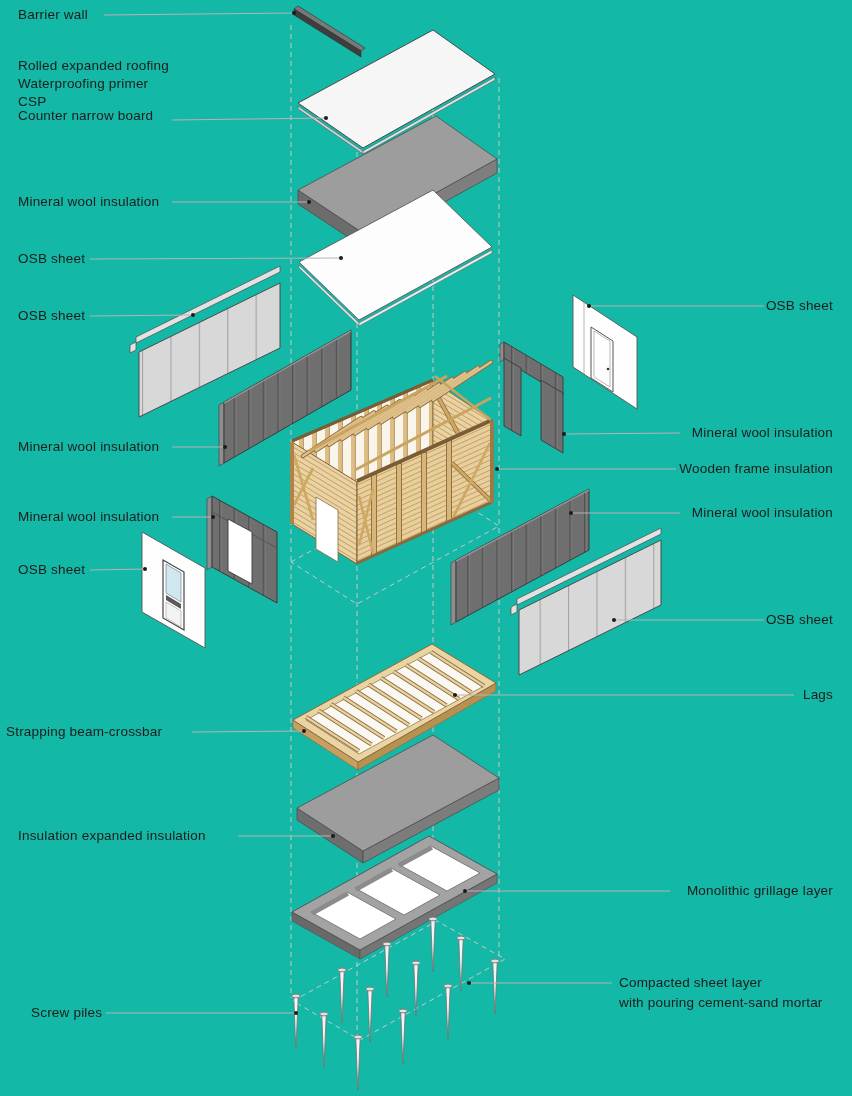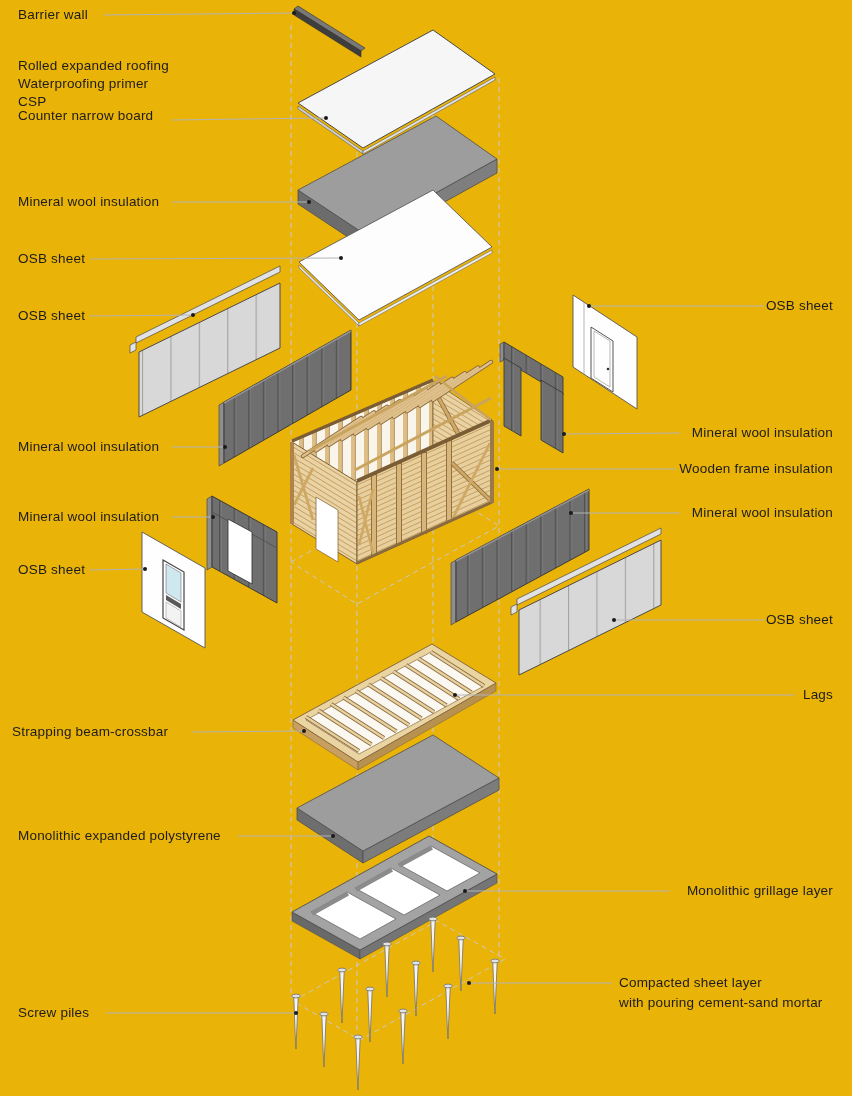--- a/index.html
+++ b/index.html
@@ -1,17 +1,17 @@
 <!DOCTYPE html>
 <html><head>
 <meta charset="utf-8">
 <style>
   html,body{margin:0;padding:0;background:#ffffff;}
   #stage{
-    position:relative;width:852px;height:1096px;background:#eab308;overflow:hidden;
+    position:relative;width:852px;height:1096px;background:#14b8a6;overflow:hidden;
     font-family:"Liberation Sans", sans-serif;
   }
   #scene{position:absolute;left:0;top:0;}
   .lbl{
     position:absolute;font-size:13.5px;line-height:18px;color:#1c1c1c;
     letter-spacing:0.2px;white-space:nowrap;
   }
   .lbl.right{text-align:right;}
 </style>
 </head>
@@ -334,23 +334,23 @@
   <div class="lbl" style="left:18px;top:57px">Rolled expanded roofing</div>
   <div class="lbl" style="left:18px;top:75px">Waterproofing primer</div>
   <div class="lbl" style="left:18px;top:93px">CSP</div>
   <div class="lbl" style="left:18px;top:107px">Counter narrow board</div>
   <div class="lbl" style="left:18px;top:193px">Mineral wool insulation</div>
   <div class="lbl" style="left:18px;top:250px">OSB sheet</div>
   <div class="lbl" style="left:18px;top:307px">OSB sheet</div>
   <div class="lbl" style="left:18px;top:438px">Mineral wool insulation</div>
   <div class="lbl" style="left:18px;top:508px">Mineral wool insulation</div>
   <div class="lbl" style="left:18px;top:561px">OSB sheet</div>
-  <div class="lbl" style="left:12px;top:723px">Strapping beam-crossbar</div>
-  <div class="lbl" style="left:18px;top:827px">Monolithic expanded polystyrene</div>
-  <div class="lbl" style="left:18px;top:1004px">Screw piles</div>
+  <div class="lbl" style="left:6px;top:723px">Strapping beam-crossbar</div>
+  <div class="lbl" style="left:18px;top:827px">Insulation expanded insulation</div>
+  <div class="lbl" style="left:31px;top:1004px">Screw piles</div>
 
   <div class="lbl right" style="right:19px;top:297px">OSB sheet</div>
   <div class="lbl right" style="right:19px;top:424px">Mineral wool insulation</div>
   <div class="lbl right" style="right:19px;top:460px">Wooden frame insulation</div>
   <div class="lbl right" style="right:19px;top:504px">Mineral wool insulation</div>
   <div class="lbl right" style="right:19px;top:611px">OSB sheet</div>
   <div class="lbl right" style="right:19px;top:686px">Lags</div>
   <div class="lbl right" style="right:19px;top:882px">Monolithic grillage layer</div>
   <div class="lbl" style="left:619px;top:974px">Compacted sheet layer</div>
   <div class="lbl" style="left:619px;top:994px">with pouring cement-sand mortar</div>

